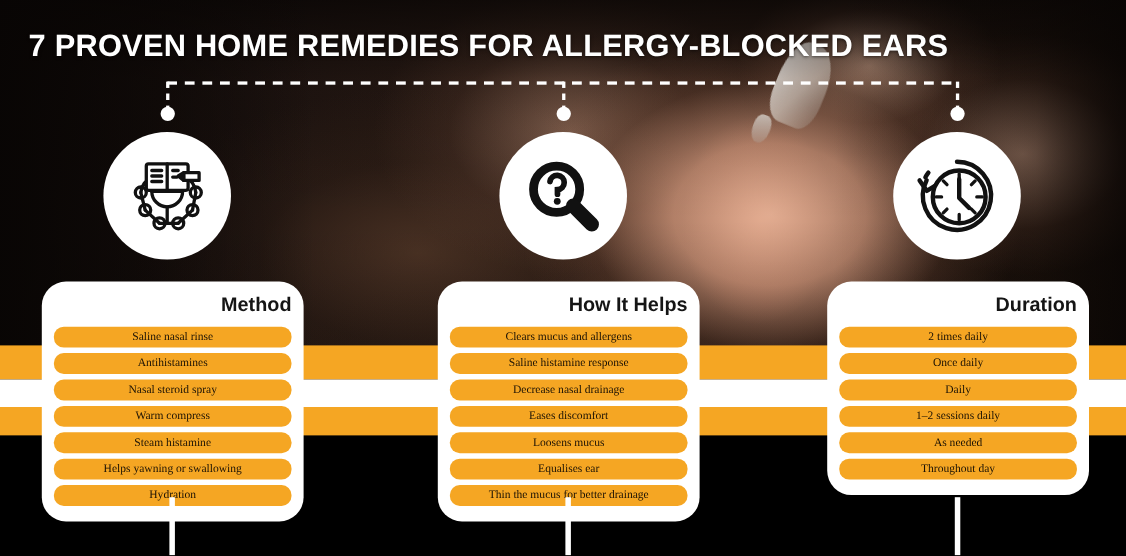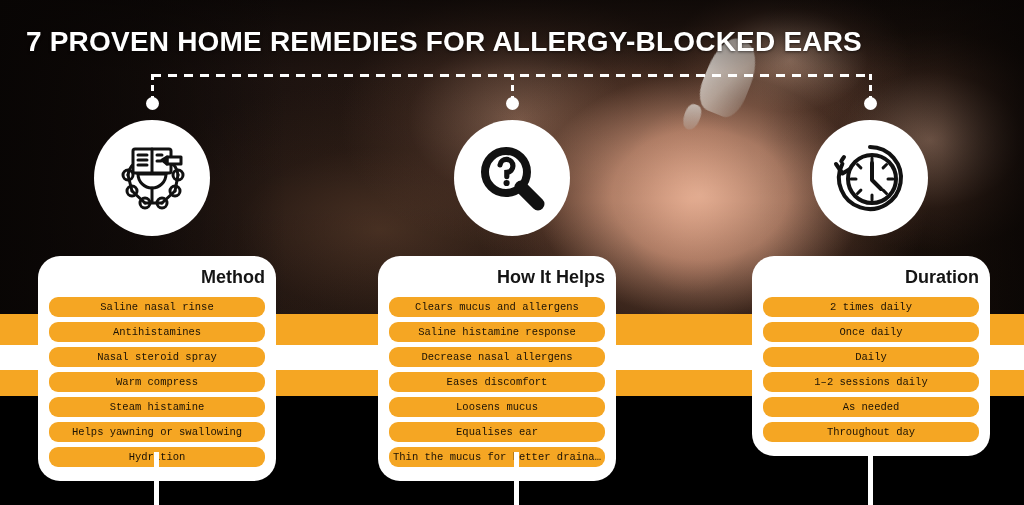--- a/index.html
+++ b/index.html
@@ -138,21 +138,21 @@
     font-family: "Liberation Sans", sans-serif;
   }
   .pill {
     background: #f5a623;
     border-radius: 9px;
     color: #1b1205;
     font-size: 10.5px;
     text-align: center;
     padding: 4px 4px;
     margin-bottom: 5px;
-    font-family: Liberation Mono, monospace;
+    font-family: Liberation Serif, serif;
     white-space: nowrap;
     overflow: hidden;
     text-overflow: ellipsis;
   }
   .pill:last-child { margin-bottom: 0; }
 
   
   .stem {
     position: absolute;
     width: 5px;
@@ -251,25 +251,25 @@
     <div class="card-title">Method</div>
     <div class="pill">Saline nasal rinse</div>
     <div class="pill">Antihistamines</div>
     <div class="pill">Nasal steroid spray</div>
     <div class="pill">Warm compress</div>
     <div class="pill">Steam histamine</div>
     <div class="pill">Helps yawning or swallowing</div>
     <div class="pill">Hydration</div>
   </div>
 
-  <div class="card" style="left:378px;">
+  <div class="card" style="left:398px;">
     <div class="card-title">How It Helps</div>
     <div class="pill">Clears mucus and allergens</div>
     <div class="pill">Saline histamine response</div>
-    <div class="pill">Decrease nasal allergens</div>
+    <div class="pill">Decrease nasal drainage</div>
     <div class="pill">Eases discomfort</div>
     <div class="pill">Loosens mucus</div>
     <div class="pill">Equalises ear</div>
     <div class="pill">Thin the mucus for better drainage</div>
   </div>
 
   <div class="card" style="left:752px;">
     <div class="card-title">Duration</div>
     <div class="pill">2 times daily</div>
     <div class="pill">Once daily</div>

